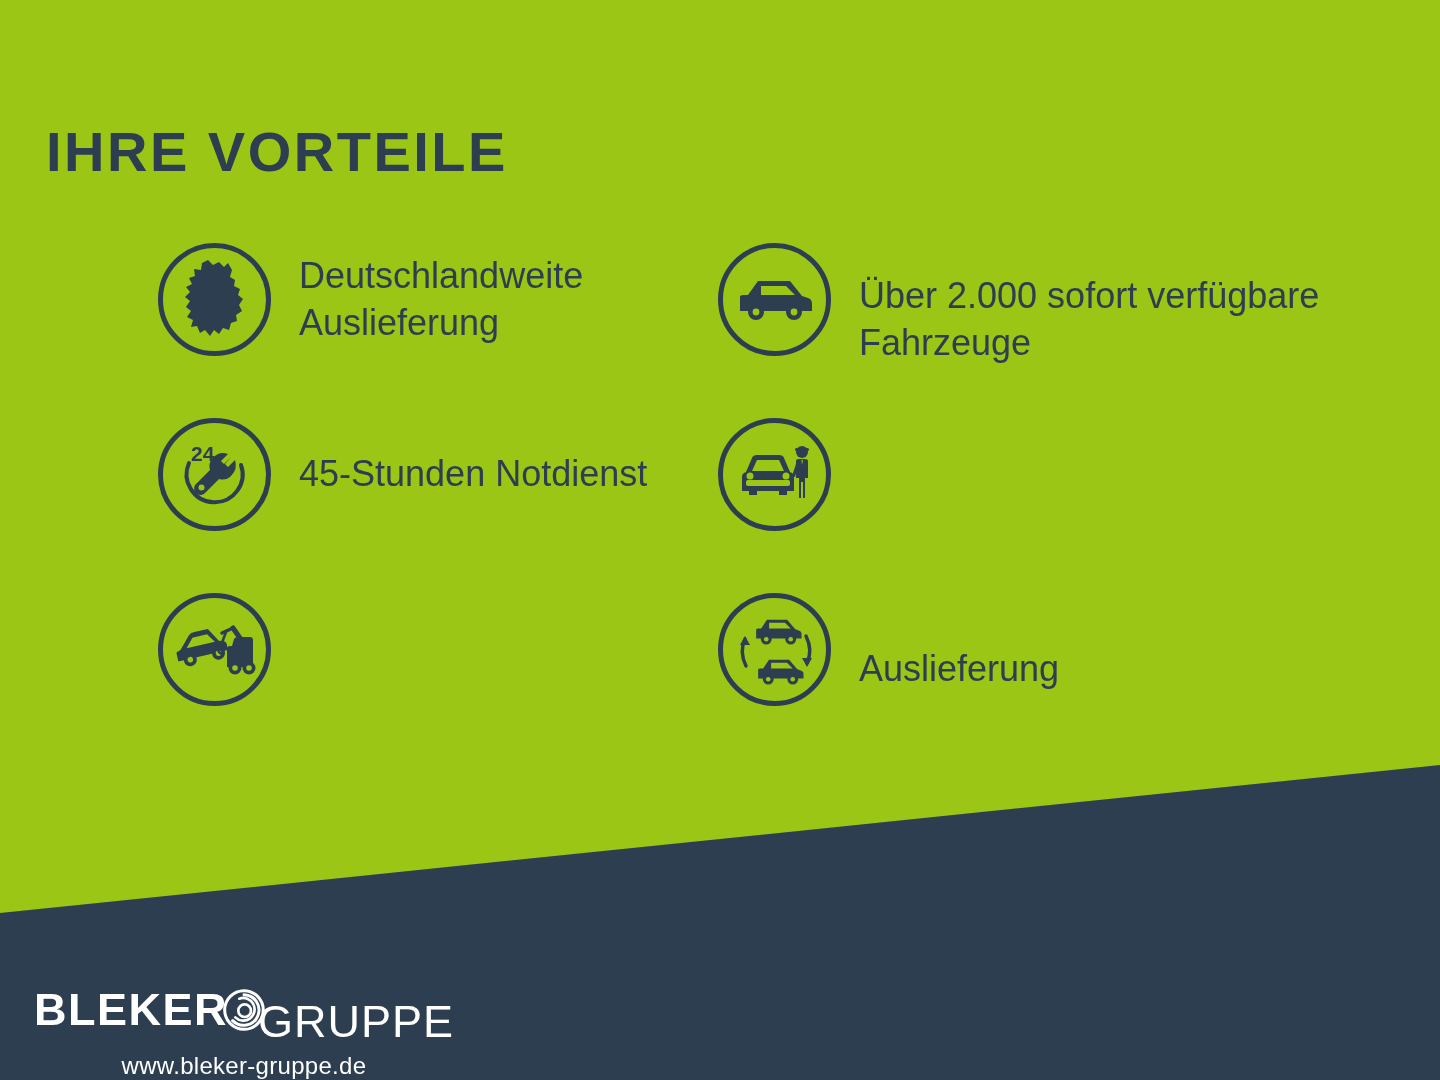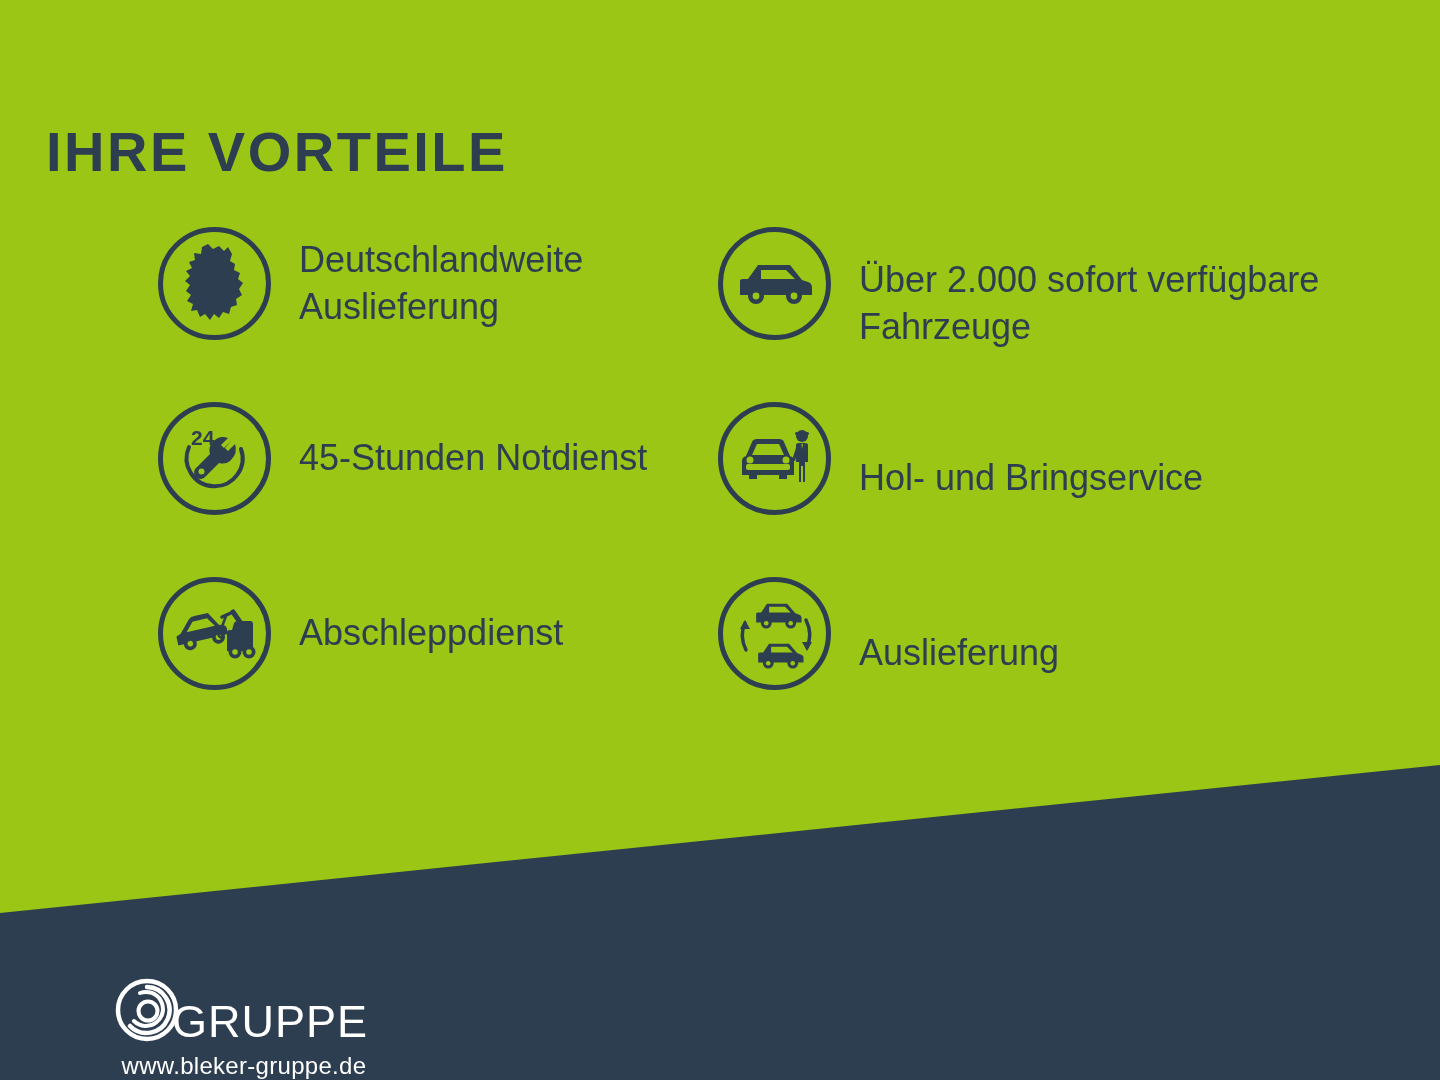--- a/index.html
+++ b/index.html
@@ -39,21 +39,21 @@
     letter-spacing: 2.5px;
     color: #2c3e50;
     line-height: 1;
     white-space: nowrap;
   }
 
   
   .benefits {
     position: absolute;
     left: 0;
-    top: 196px;
+    top: 212px;
     width: 1440px;
     display: grid;
     grid-template-columns: 560px 620px;
     grid-auto-rows: 175px;
     column-gap: 0;
     padding-left: 158px;
     box-sizing: border-box;
   }
   .benefit {
     display: flex;
@@ -187,21 +187,20 @@
           <circle cx="51" cy="34" r="3.5" fill="#9bc615"></circle>
 
           <circle cx="67" cy="10" r="6" fill="#2c3e50"></circle>
           <rect x="60" y="6" width="14" height="3" rx="1.5" fill="#2c3e50"></rect>
           <path fill="#2c3e50" d="M61 19 Q61 17 64 17 L70 17 Q73 17 73 19 L73 36 L70 36 L70 56
             L68 56 L68 40 L66 40 L66 56 L64 56 L64 36 L61 36 Z"></path>
           <path fill="#2c3e50" d="M61 22 L57 34 L60 35 L63 24 Z"></path>
           <path fill="#9bc615" d="M66.5 18 L67 23 L68 18 Z"></path>
         </svg>
       </div>
-      <div class="label">Hol- und Bringservice</div>
     </div>
 
     <div class="benefit">
       <div class="badge">
         <svg width="86" height="62" viewBox="0 0 86 62" aria-hidden="true">
 
           <g transform="rotate(-13 30 38)">
             <path fill="#2c3e50" d="M11 26 L22 14 Q24 12 28 12 L42 12 L50 26 L54 27
               Q57 28 57 31 L57 37 L6 37 L6 29 Q6 27 9 27 Z"></path>
             <path fill="#9bc615" d="M25 17 L40 17 L46 26 L17 26 Z"></path>
@@ -218,21 +217,20 @@
           <path fill="none" stroke="#2c3e50" stroke-width="3.5" stroke-linecap="round" d="M61 9 L50 14"></path>
 
           <path fill="none" stroke="#2c3e50" stroke-width="2.5" d="M54 13 L48 29"></path>
           <path fill="none" stroke="#2c3e50" stroke-width="2.5" d="M48 29 q-3 3 0 5 q3 2 3 -2"></path>
           <circle cx="63" cy="49" r="6.5" fill="#2c3e50"></circle>
           <circle cx="63" cy="49" r="2.8" fill="#9bc615"></circle>
           <circle cx="77" cy="49" r="6.5" fill="#2c3e50"></circle>
           <circle cx="77" cy="49" r="2.8" fill="#9bc615"></circle>
         </svg>
       </div>
-      <div class="label">Abschleppdienst</div>
     </div>
 
     <div class="benefit wide">
       <div class="badge">
         <svg width="82" height="80" viewBox="0 0 82 80" aria-hidden="true">
 
           <g transform="translate(20,4) scale(0.72)">
             <path fill="#2c3e50" d="M18 8 L46 8 L57 21 L62 23 Q66 24 66 28 L66 34 L3 34 L3 22
               Q3 20 6 20 L10 20 Z"></path>
             <path fill="#9bc615" d="M21 12 L43 12 L51 20 L21 20 Z"></path>
@@ -259,20 +257,21 @@
           <path fill="#2c3e50" d="M73 57 L68 48 L78 48 Z"></path>
         </svg>
       </div>
       <div class="label">Auslieferung</div>
     </div>
 
   </div>
 
   <div class="logo-block">
     <div class="logo-row">
+      <span class="logo-bleker">BLEKER</span>
       <svg class="logo-mark" viewBox="0 0 66 66" aria-hidden="true">
         <circle cx="33" cy="33" r="29" fill="none" stroke="#ffffff" stroke-width="4.5"></circle>
         <path d="M33 10 A23 23 0 1 1 16 49" fill="none" stroke="#ffffff" stroke-width="4.5" stroke-linecap="round"></path>
         <path d="M26 16 A17 17 0 1 1 20 44" fill="none" stroke="#ffffff" stroke-width="4" stroke-linecap="round"></path>
         <circle cx="34" cy="34" r="9.5" fill="none" stroke="#ffffff" stroke-width="4"></circle>
       </svg>
       <span class="logo-gruppe">GRUPPE</span>
     </div>
     <div class="logo-url">www.bleker-gruppe.de</div>
   </div>

